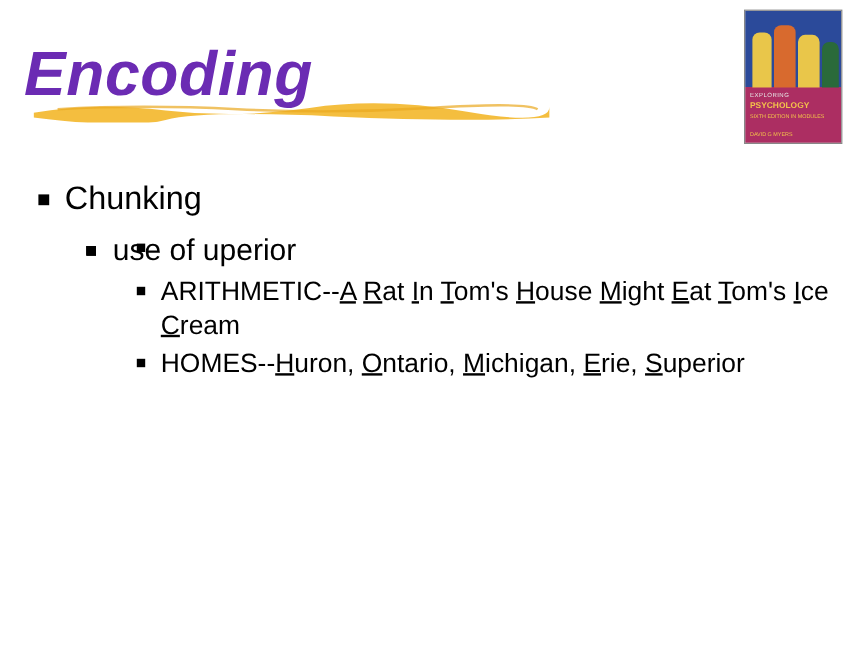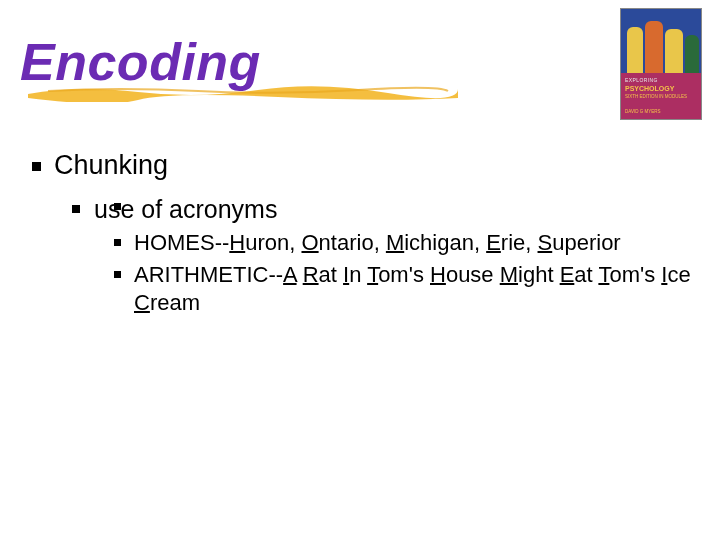--- a/index.html
+++ b/index.html
@@ -152,26 +152,26 @@
   <div class="bullet-l3">
     <span class="sq"></span>
   </div>
 
   <div class="bullet-l2">
     <span class="sq"></span>
   </div>
 
   <div class="bullet-l2">
     <span class="sq"></span>
-    <span>use of acronyms</span>
+    <span>use of uperior</span>
+  </div>
+
+  <div class="bullet-l3">
+    <span class="sq"></span>
+    <span><span>ARITHMETIC--</span><u class="s">A</u><span> </span> <u class="s">R</u><span>at </span><u class="s">I</u><span>n </span><u class="s">T</u><span>om's </span><u class="s">H</u><span>ouse </span><u class="s">M</u><span>ight </span><u class="s">E</u><span>at </span><u class="s">T</u><span>om's </span><u class="s">I</u><span>ce </span><u class="s">C</u><span>ream</span></span>
   </div>
 
   <div class="bullet-l3">
     <span class="sq"></span>
     <span><span>HOMES--</span><u class="s">H</u><span>uron, </span><u class="s">O</u><span>ntario, </span><u class="s">M</u><span>ichigan, </span><u class="s">E</u><span>rie, </span><u class="s">S</u><span>uperior</span></span>
   </div>
 
-  <div class="bullet-l3">
-    <span class="sq"></span>
-    <span><span>ARITHMETIC--</span><u class="s">A</u><span> </span> <u class="s">R</u><span>at </span><u class="s">I</u><span>n </span><u class="s">T</u><span>om's </span><u class="s">H</u><span>ouse </span><u class="s">M</u><span>ight </span><u class="s">E</u><span>at </span><u class="s">T</u><span>om's </span><u class="s">I</u><span>ce </span><u class="s">C</u><span>ream</span></span>
-  </div>
-
 </div>
 
 </body></html>

